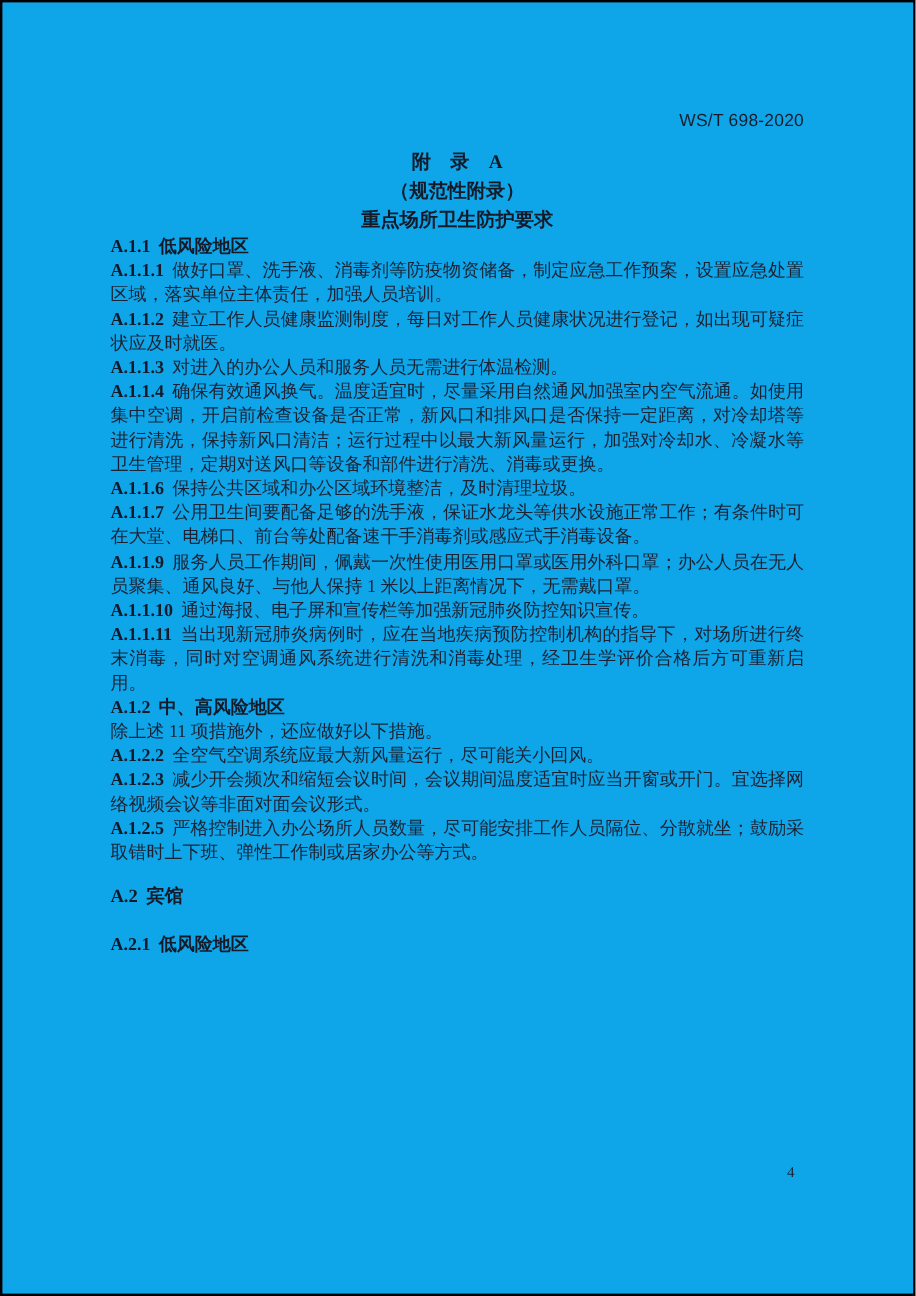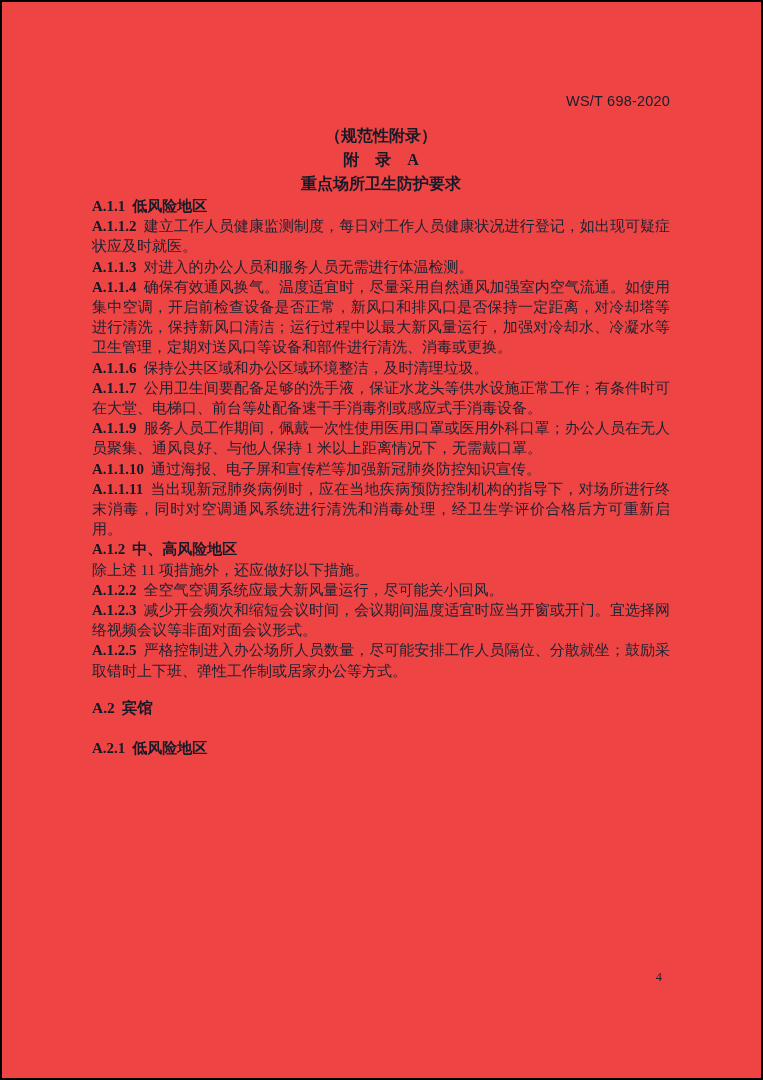--- a/index.html
+++ b/index.html
@@ -2,21 +2,21 @@
 <html><head>
 <meta charset="utf-8">
 <style>
   html, body { margin: 0; padding: 0; background: #ffffff; }
   .page {
     position: relative;
     width: 763px;
     height: 1080px;
     box-sizing: border-box;
     border: 2px solid #000000;
-    background: #ef4444;
+    background: #0ea5e9;
     overflow: hidden;
     font-family: "Liberation Serif", "DejaVu Serif", serif;
     color: #1c2233;
   }
   .content { padding: 0 91px 0 90px; }
 
   .doc-number {
     margin-top: 91px;
     text-align: right;
     font-family: "Liberation Sans", "DejaVu Sans", sans-serif;
@@ -69,30 +69,31 @@
 </style>
 </head>
 <body>
 
 <div class="page">
   <div class="content">
 
     <div class="doc-number">WS/T 698-2020</div>
 
     <div class="title-block">
+      <div>附　录　A</div>
       <div>（规范性附录）</div>
-      <div>附　录　A</div>
       <div>重点场所卫生防护要求</div>
     </div>
 
 
     <div class="flow">
       <p class="hd">
         <span class="num">A.1.1</span><span>低风险地区</span>
       </p>
+      <p><span class="num">A.1.1.1</span><span>做好口罩、洗手液、消毒剂等防疫物资储备，制定应急工作预案，设置应急处置区域，落实单位主体责任，加强人员培训。</span></p>
       <p><span class="num">A.1.1.2</span><span>建立工作人员健康监测制度，每日对工作人员健康状况进行登记，如出现可疑症状应及时就医。</span></p>
       <p><span class="num">A.1.1.3</span><span>对进入的办公人员和服务人员无需进行体温检测。</span></p>
       <p><span class="num">A.1.1.4</span><span>确保有效通风换气。温度适宜时，尽量采用自然通风加强室内空气流通。如使用集中空调，开启前检查设备是否正常，新风口和排风口是否保持一定距离，对冷却塔等进行清洗，保持新风口清洁；运行过程中以最大新风量运行，加强对冷却水、冷凝水等卫生管理，定期对送风口等设备和部件进行清洗、消毒或更换。</span></p>
       <p><span class="num">A.1.1.6</span><span>保持公共区域和办公区域环境整洁，及时清理垃圾。</span></p>
       <p><span class="num">A.1.1.7</span><span>公用卫生间要配备足够的洗手液，保证水龙头等供水设施正常工作；有条件时可在大堂、电梯口、前台等处配备速干手消毒剂或感应式手消毒设备。</span></p>
       <p><span class="num">A.1.1.9</span><span>服务人员工作期间，佩戴一次性使用医用口罩或医用外科口罩；办公人员在无人员聚集、通风良好、与他人保持 1 米以上距离情况下，无需戴口罩。</span></p>
       <p><span class="num">A.1.1.10</span><span>通过海报、电子屏和宣传栏等加强新冠肺炎防控知识宣传。</span></p>
       <p><span class="num">A.1.1.11</span><span>当出现新冠肺炎病例时，应在当地疾病预防控制机构的指导下，对场所进行终末消毒，同时对空调通风系统进行清洗和消毒处理，经卫生学评价合格后方可重新启用。</span></p>
 
       <p class="hd">

